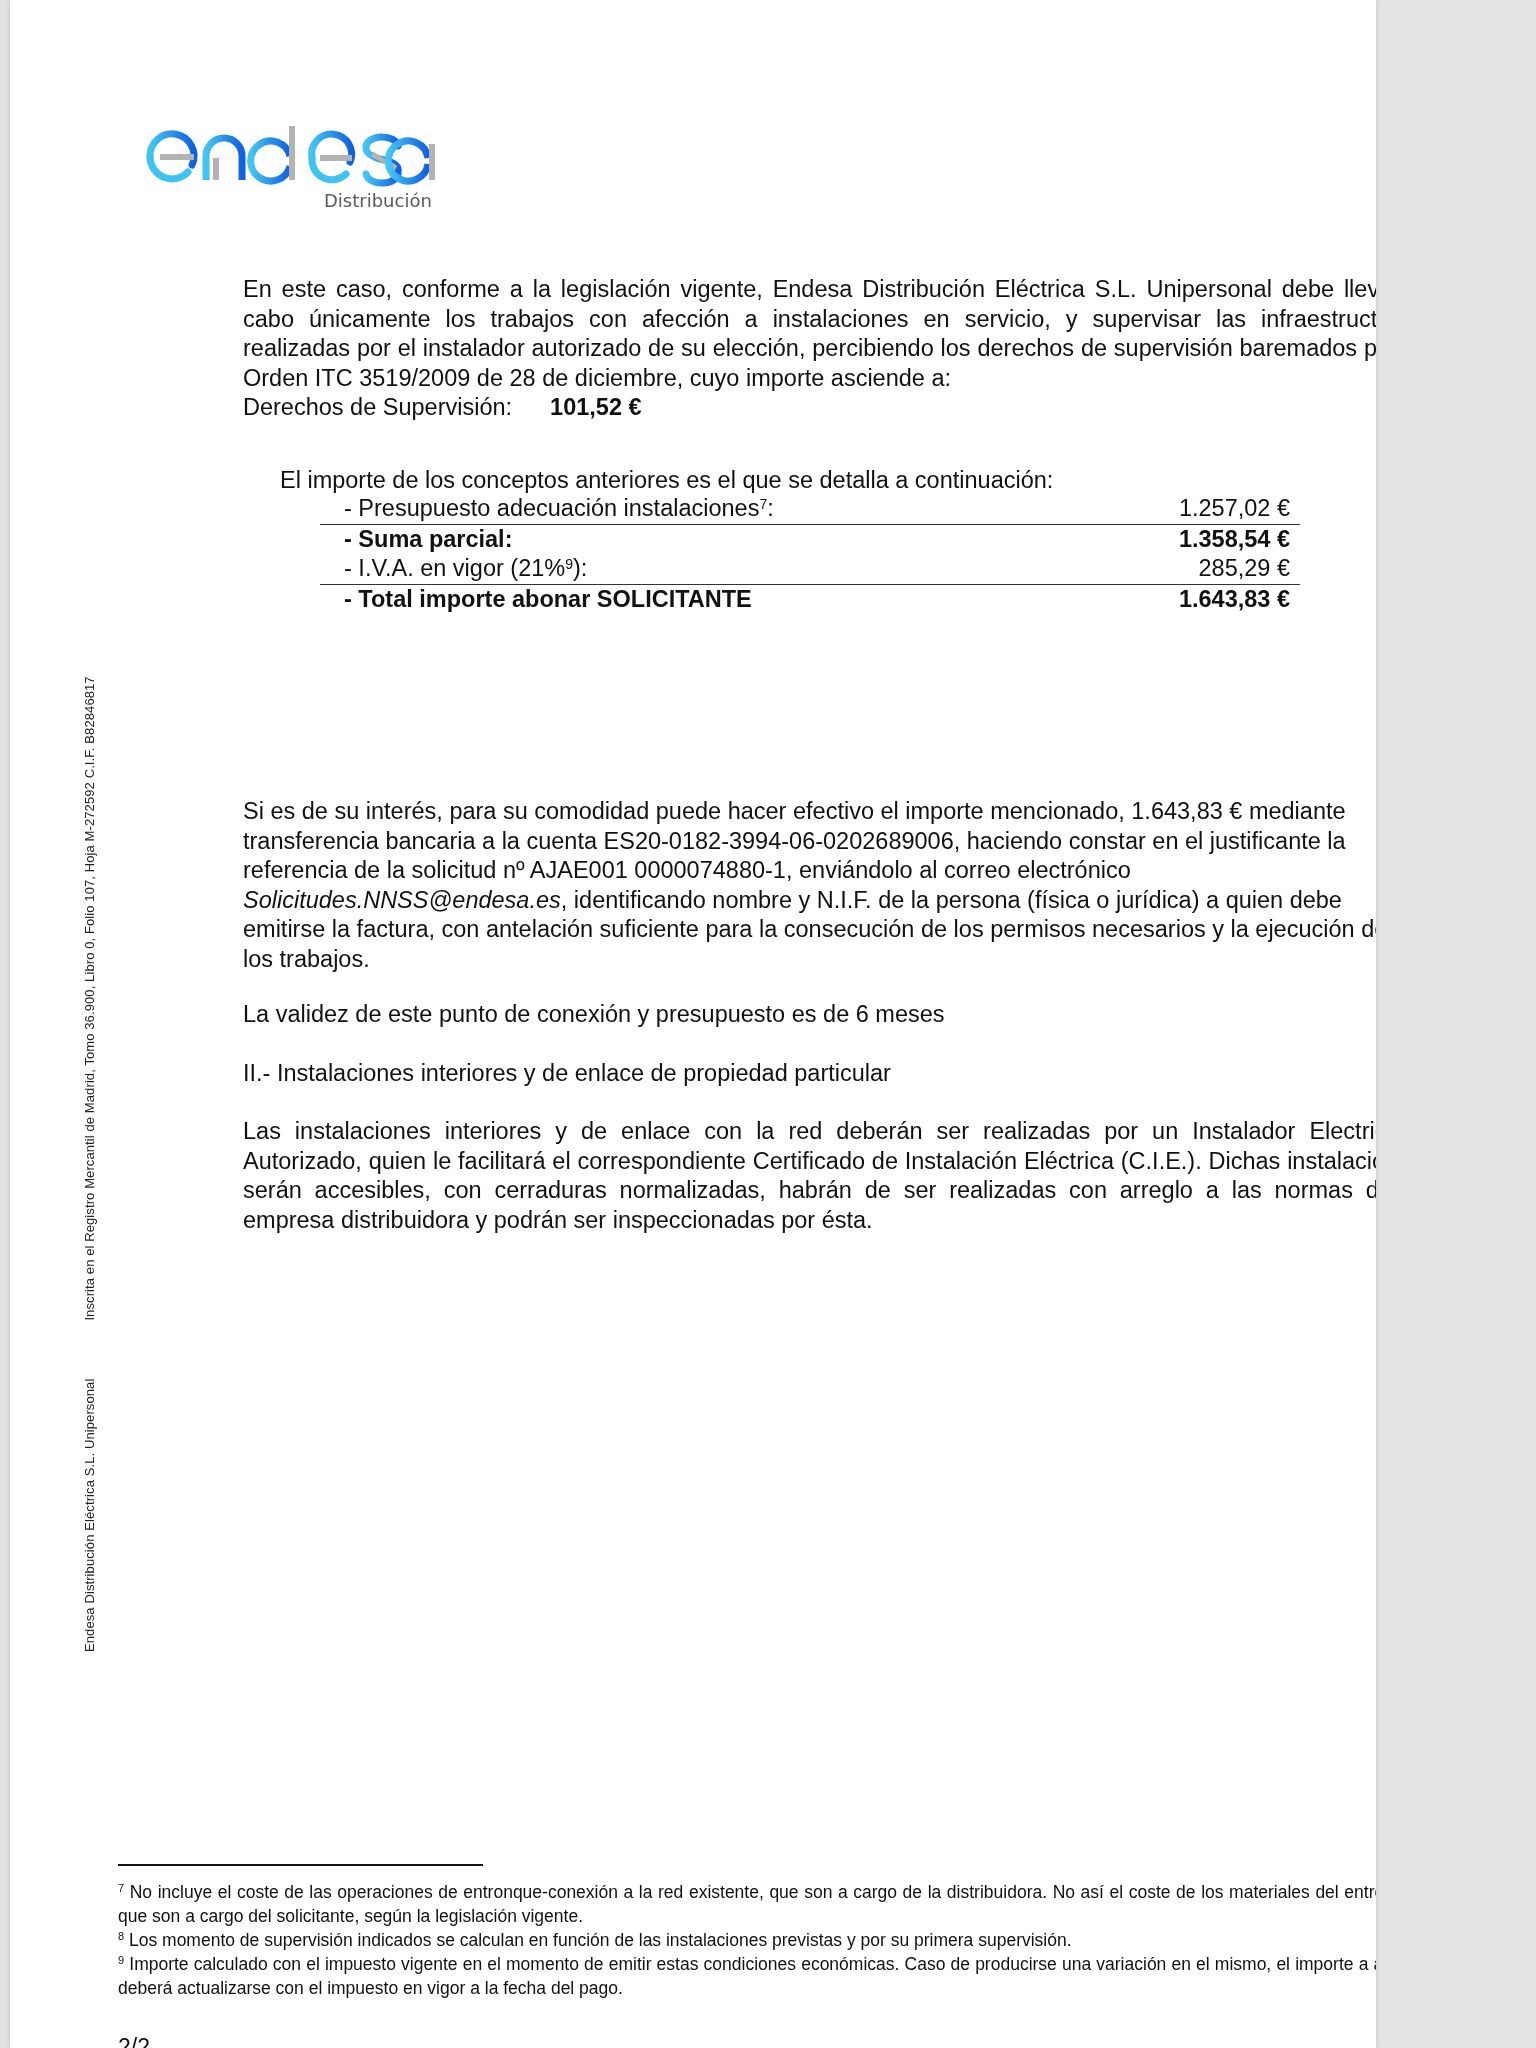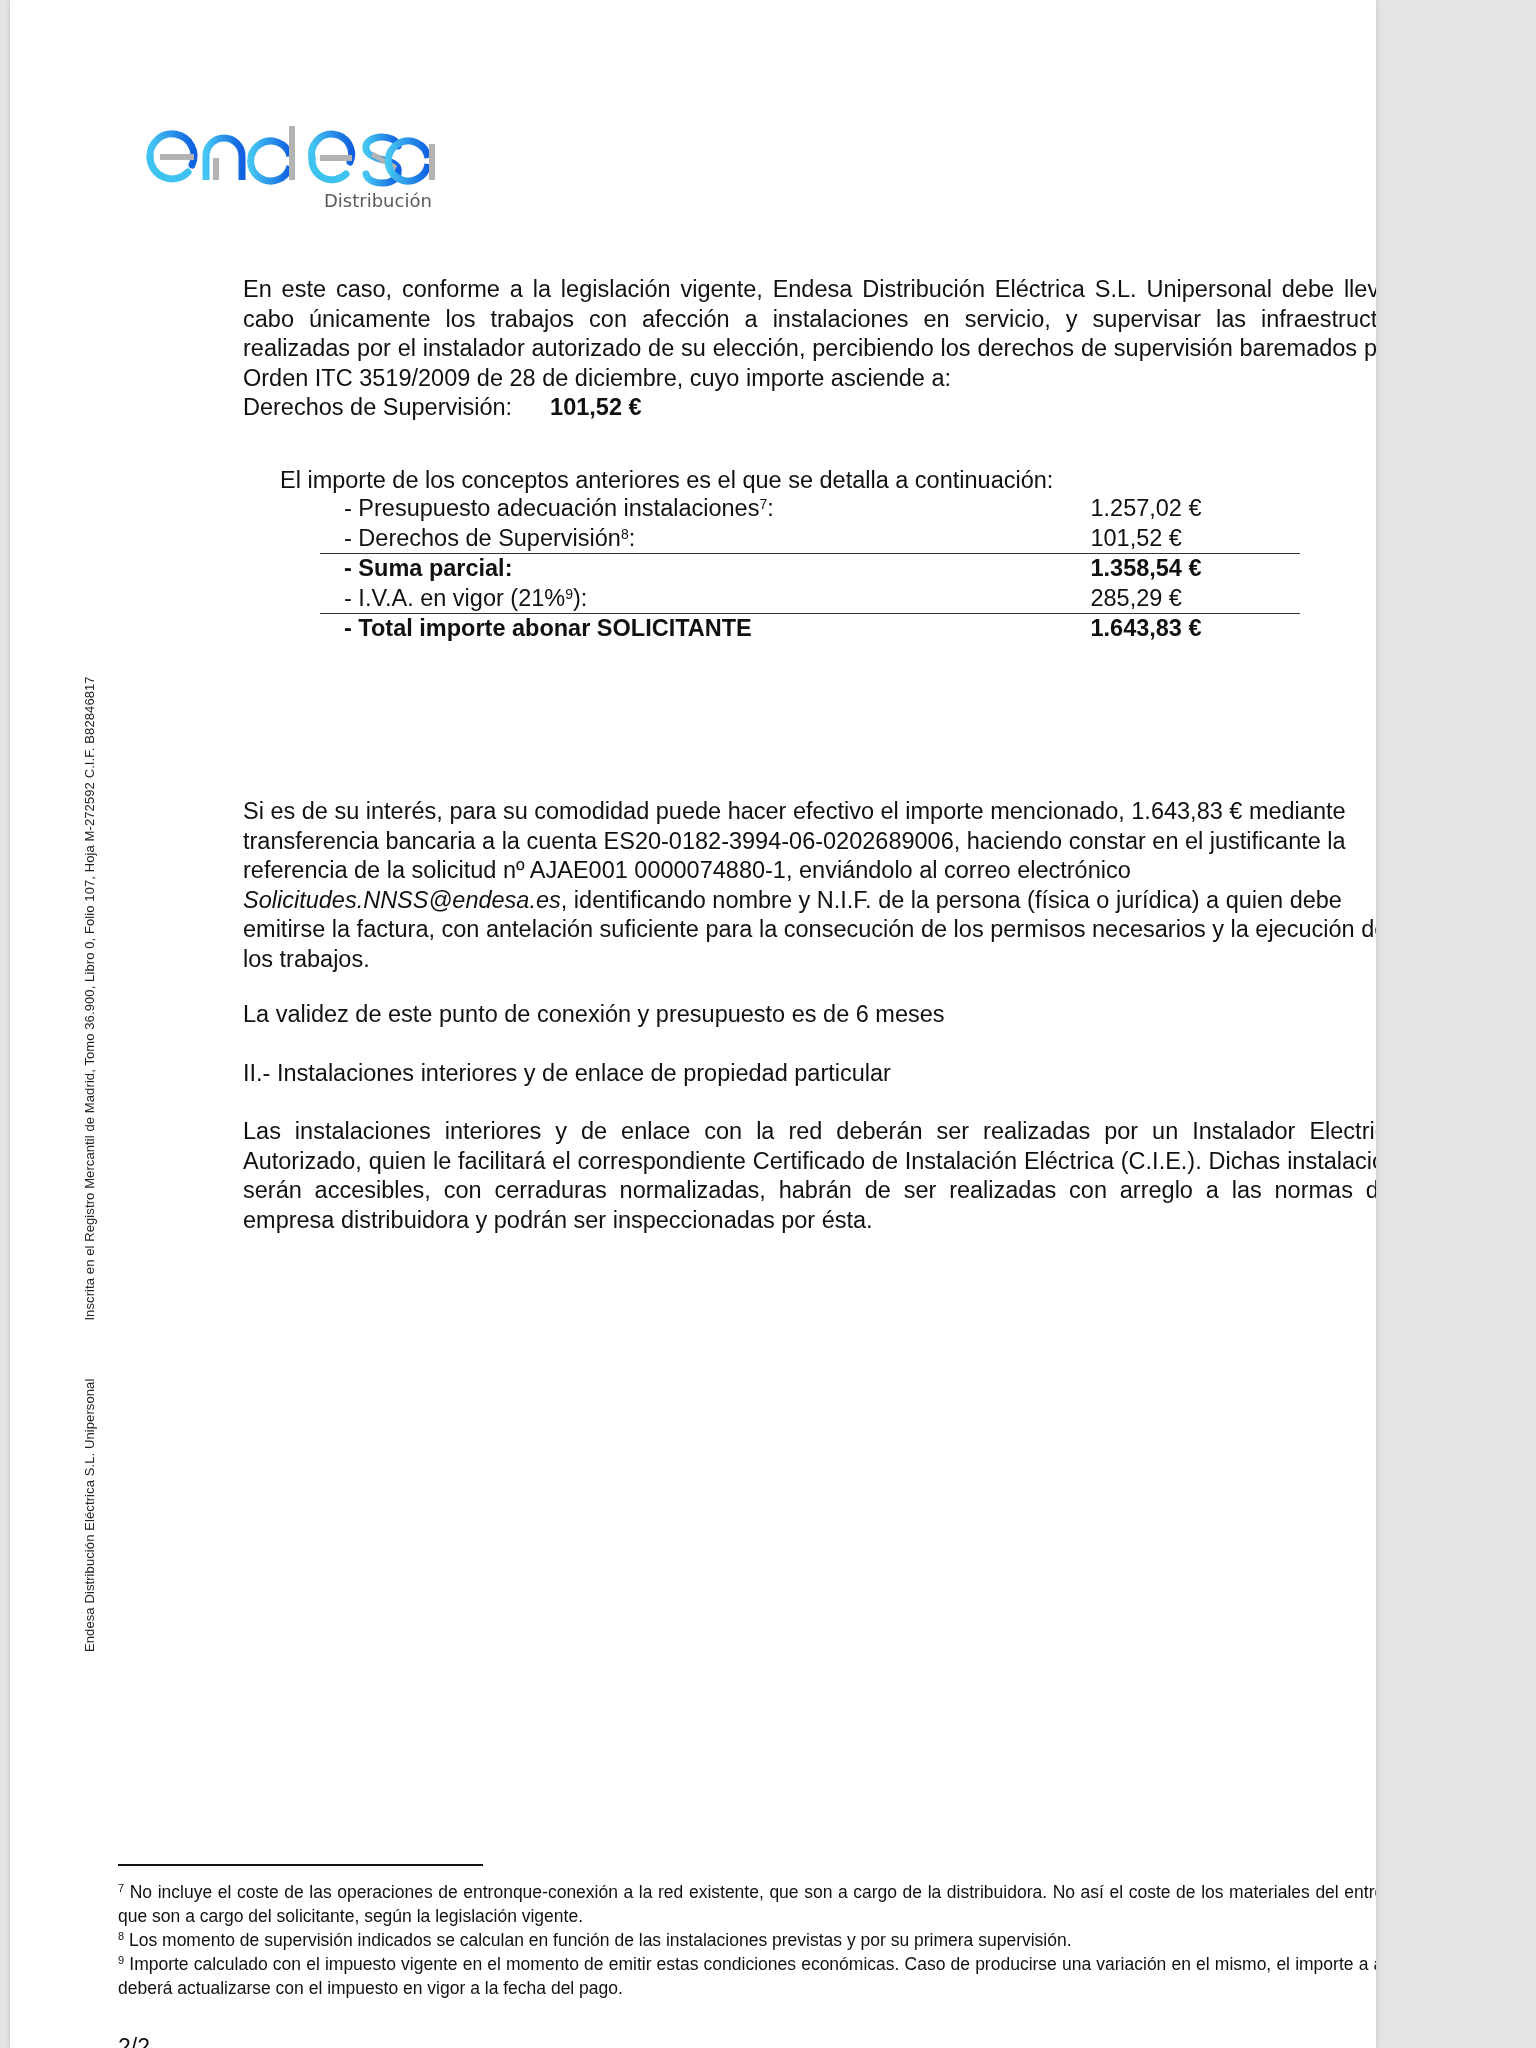--- a/index.html
+++ b/index.html
@@ -34,21 +34,21 @@
   }
   .justify { text-align:justify; text-align-last:left; }
   .p1 { top:275px; }
   .p1 .sup-line b { margin-left:38px; }
   .table-intro { position:absolute; left:270px; top:466px; font-size:23.5px; line-height:29.5px; }
   .fin-table {
     position:absolute; left:310px; top:494px; width:980px;
     border-collapse:collapse; font-size:23.5px;
   }
   .fin-table td { padding:0 10px 0 24px; height:29.5px; line-height:29.5px; }
-  .fin-table td.amt { padding-right:10px; }
+  .fin-table td.amt { text-align:right; padding-right:10px; }
   .fin-table tr.bold td { font-weight:bold; }
   .fin-table tr.line-above td { border-top:1.5px solid #333; }
   sup { font-size:14px; line-height:0; vertical-align:7px; }
   .p2 { top:797px; }
   .p2 i { font-style:italic;margin-top:48px; }
   .p3 { top:1000px; }
   .p4 { top:1059px; }
   .p5 { top:1117px; }
   .fn-rule { position:absolute; left:108px; top:1864px; width:365px; border-top:2px solid #111; }
   .footnotes {
@@ -108,24 +108,20 @@
   </div>
 
   <div class="table-intro">El importe de los conceptos anteriores es el que se detalla a continuación:</div>
 
   <table class="fin-table">
     <tbody>
         <tr>
       <td><span>- Presupuesto adecuación instalaciones</span><sup>7</sup><span>:</span></td>
       <td class="amt">1.257,02 €</td>
     </tr>
-    <tr>
-      <td><span>- Derechos de Supervisión</span><sup>8</sup><span>:</span></td>
-      <td class="amt">101,52 €</td>
-    </tr>
     <tr class="bold line-above">
       <td>- Suma parcial:</td>
       <td class="amt">1.358,54 €</td>
     </tr>
     <tr>
       <td><span>- I.V.A. en vigor (21%</span><sup>9</sup><span>):</span></td>
       <td class="amt">285,29 €</td>
     </tr>
     <tr class="bold line-above">
       <td>- Total importe abonar SOLICITANTE</td>

